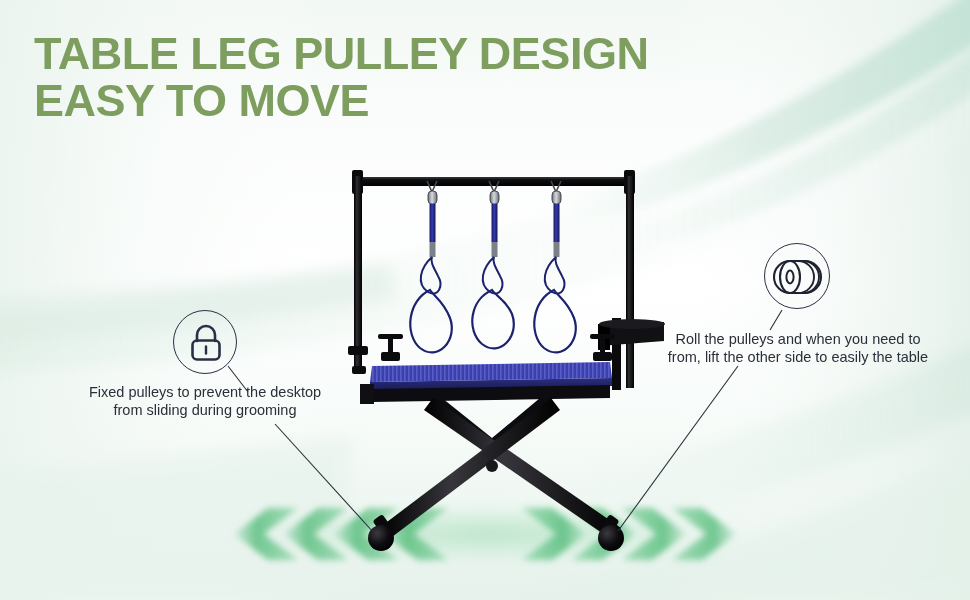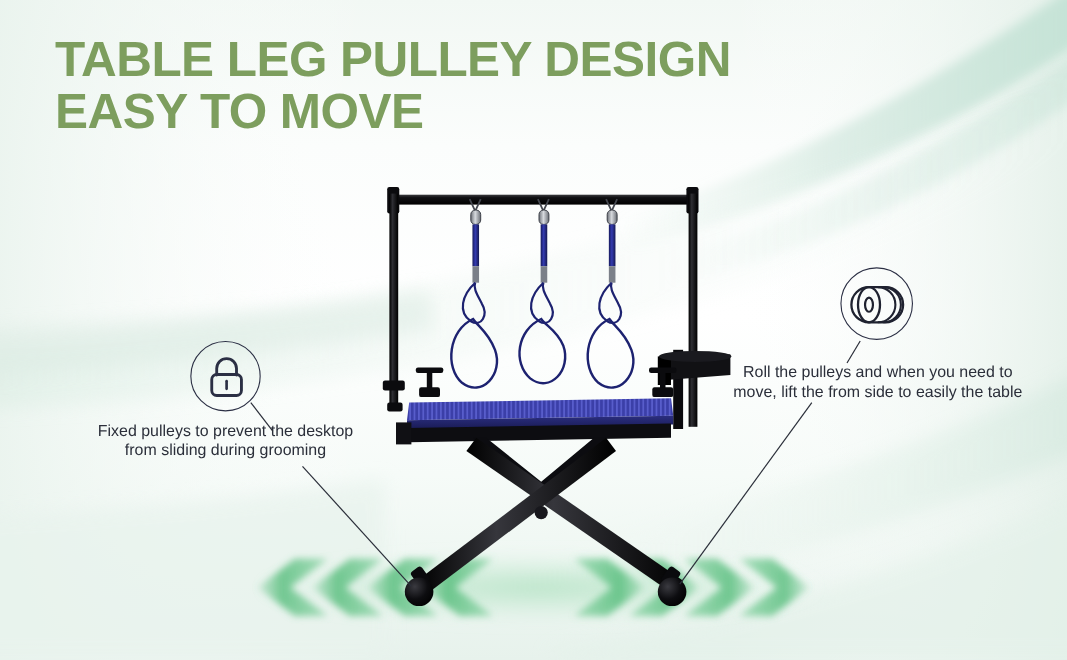--- a/index.html
+++ b/index.html
@@ -24,21 +24,20 @@
   .heading {
     position: absolute;
     left: 34px;
     top: 30px;
     font-size: 45px;
     font-weight: bold;
     line-height: 47px;
     letter-spacing: -0.5px;
     white-space: pre-line;
     color: #7d9e5e;
-    margin-left: 16px;
   }
   .caption {
     position: absolute;
     color: #2b2f3a;
     font-size: 14.5px;
     line-height: 18px;
     text-align: center;
     white-space: pre-line;
   }
   .caption-left {
@@ -355,15 +354,15 @@
 
       <ellipse cx="25" cy="33" rx="10" ry="16" fill="none" stroke="#1f2230" stroke-width="2.1"></ellipse>
 
       <ellipse cx="25" cy="33" rx="3.6" ry="6.4" fill="none" stroke="#1f2230" stroke-width="2"></ellipse>
     </svg>
   </div>
 
   <div class="caption caption-left">Fixed pulleys to prevent the desktop
 from sliding during grooming</div>
   <div class="caption caption-right">Roll the pulleys and when you need to
-move, lift the from side to easily the table</div>
+from, lift the other side to easily the table</div>
 
 </div>
 
 </body></html>

